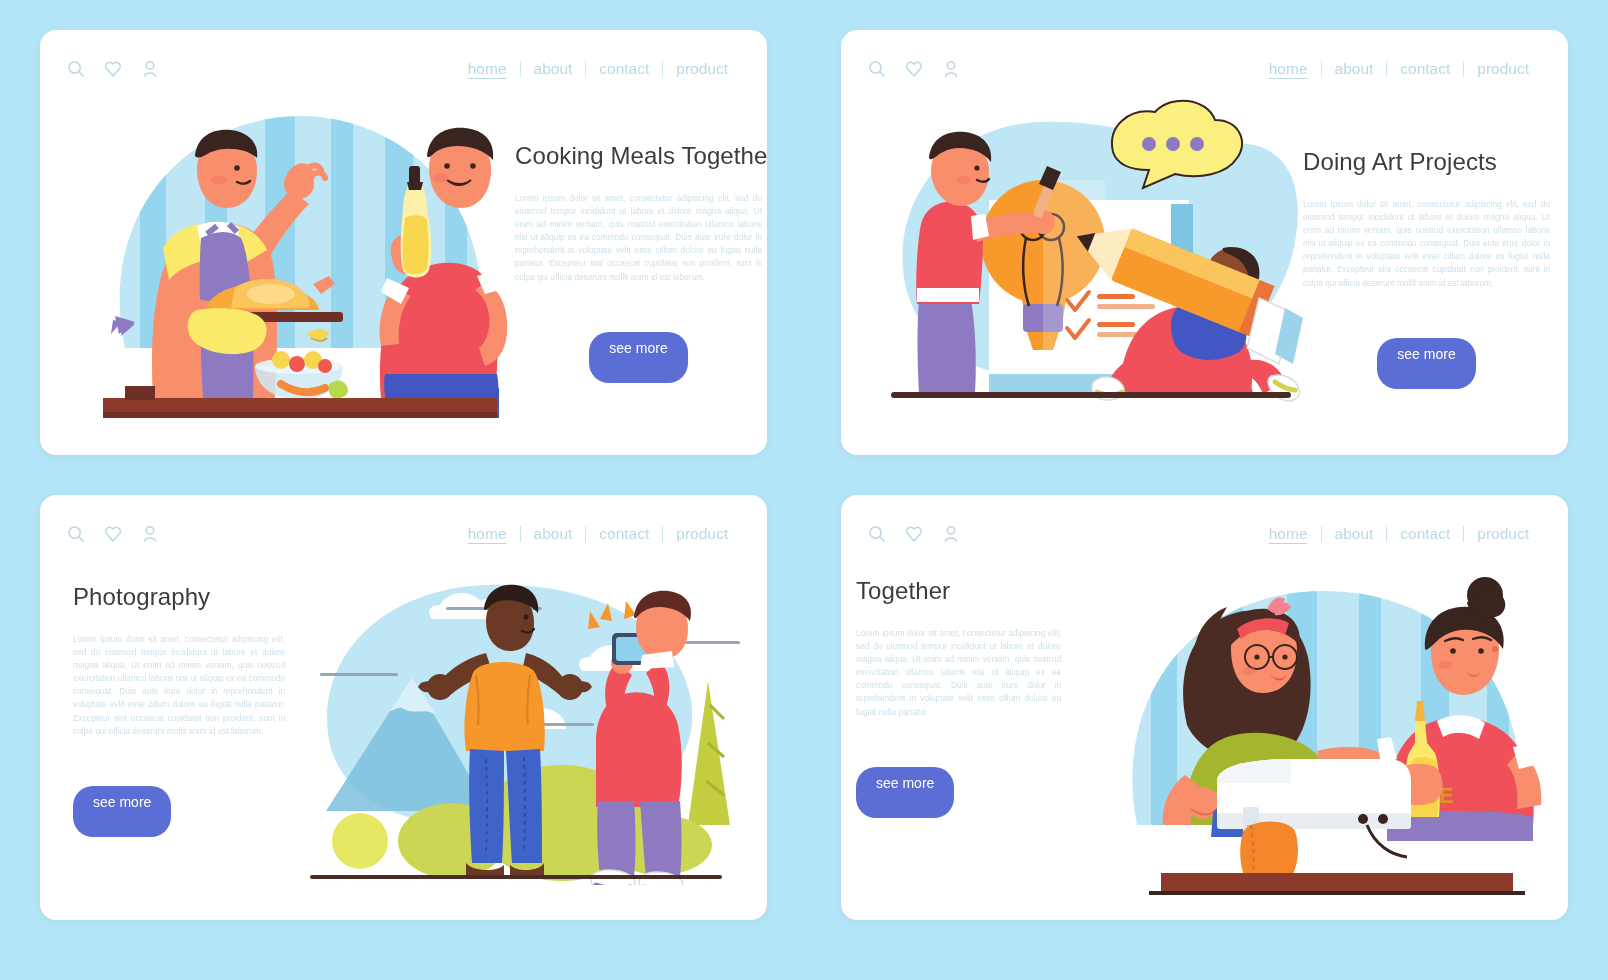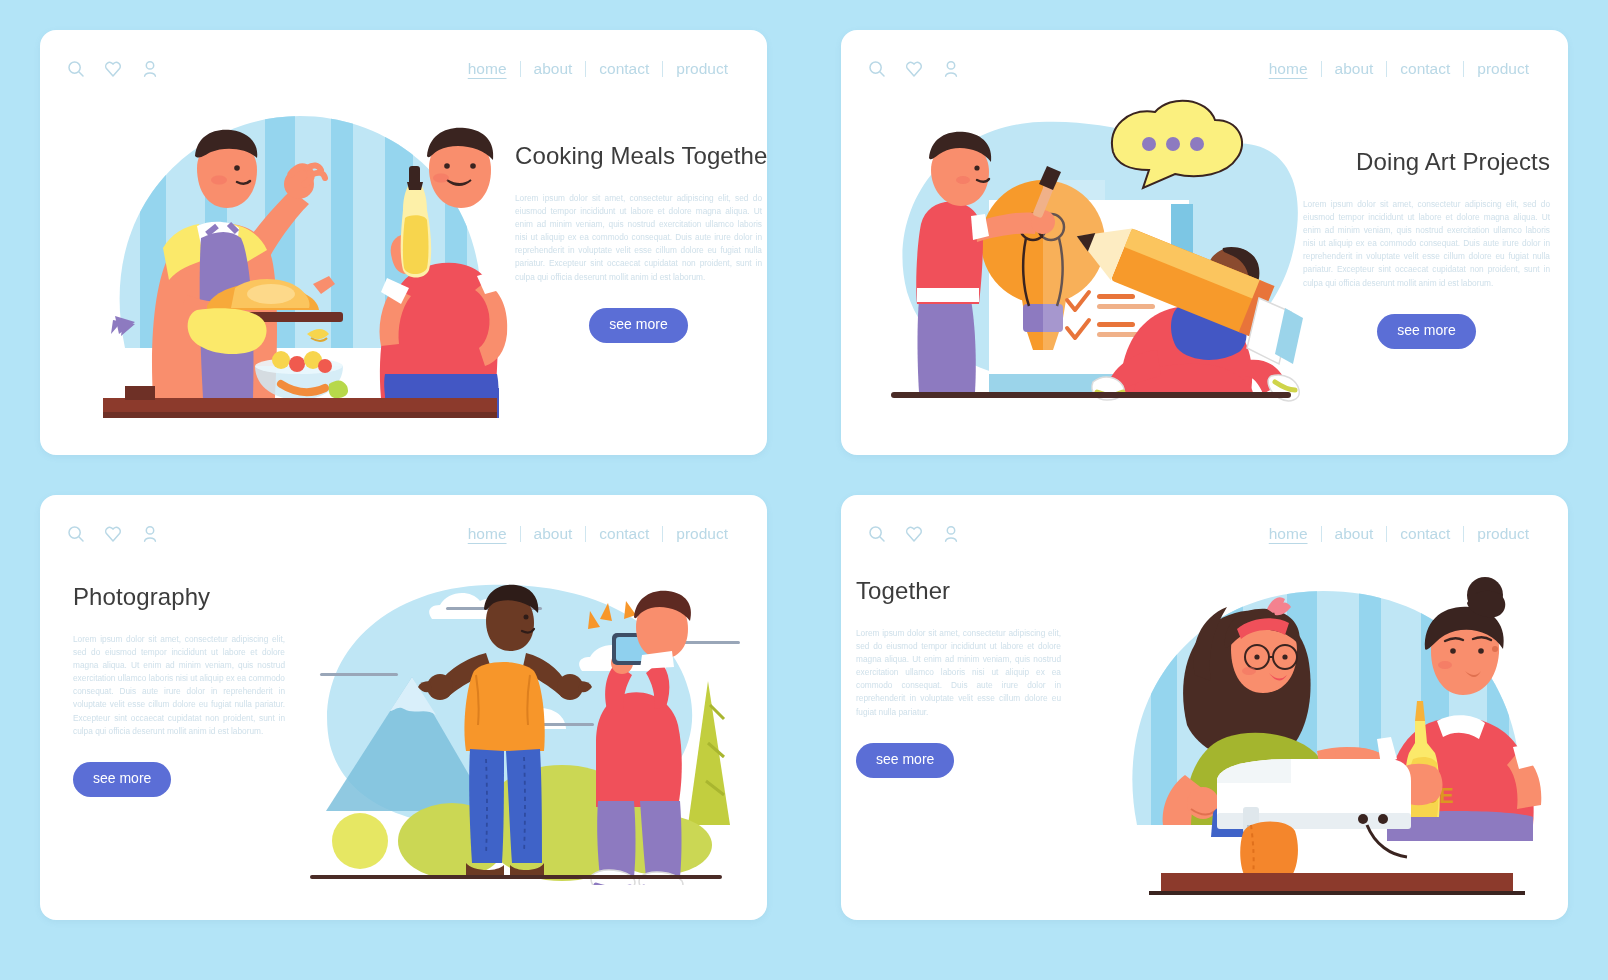--- a/index.html
+++ b/index.html
@@ -56,31 +56,32 @@
   }
   .txt p {
     font-size:8.3px; line-height:13.1px; color:#cfe0ea;
     text-align:justify;
     margin-bottom:24px;
   }
   .btn {
     display:inline-block;
     background:#5b6ed6; color:#ffffff;
     font-size:14px;
-    padding:8px 20px 11px;
+    padding:8px 20px 27px;
     border-radius:20px;
     border:none; cursor:pointer;
     font-family:"Liberation Sans", sans-serif;
+    margin-top:24px;
   }
   
   .c1 .txt { left:475px; top:112px; width:247px; }
   .c1 .txt h2 { text-align:center; }
   .c1 .txt .btn-wrap { text-align:center; }
   .c2 .txt { left:462px; top:118px; width:247px; }
-  .c2 .txt h2 { text-align:right; }
+  .c2 .txt h2 { text-align:left; }
   .c2 .txt .btn-wrap { text-align:center; }
   .c3 .txt { left:33px; top:88px; width:212px; }
   .c4 .txt { left:15px; top:82px; width:205px; }
 
   
   .ill { position:absolute; }
   .c1 .ill { left:45px;  top:68px;  width:430px; height:320px; }
   .c2 .ill { left:30px;  top:62px;  width:440px; height:330px; }
   .c3 .ill { left:250px; top:50px;  width:450px; height:340px; }
   .c4 .ill { left:250px; top:30px;  width:460px; height:370px; }

